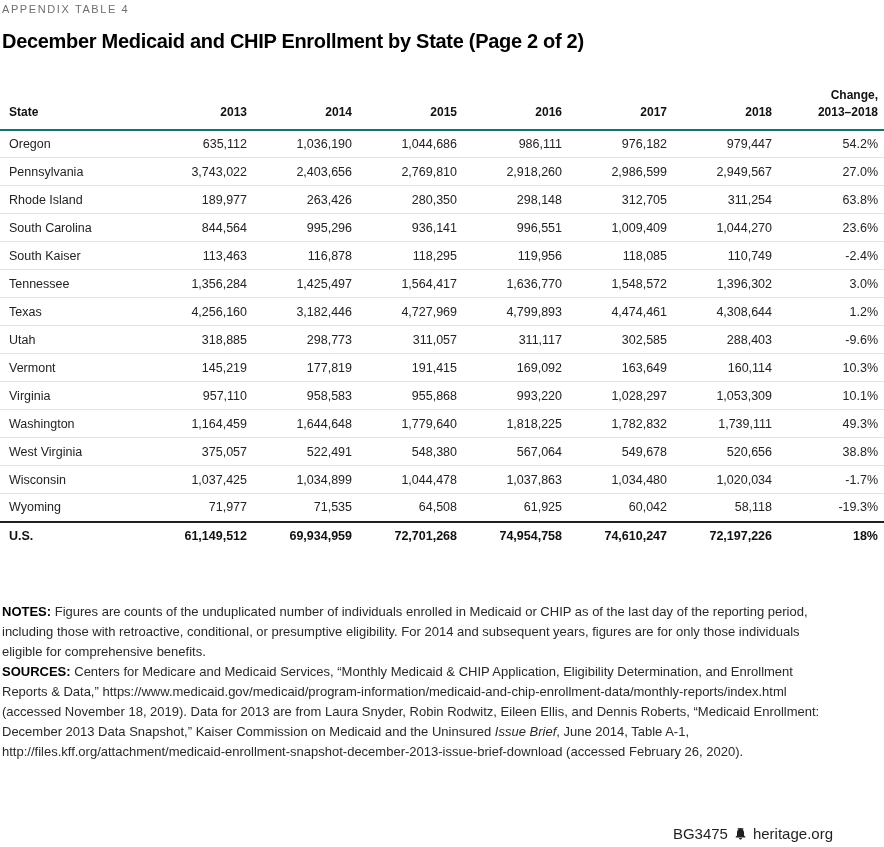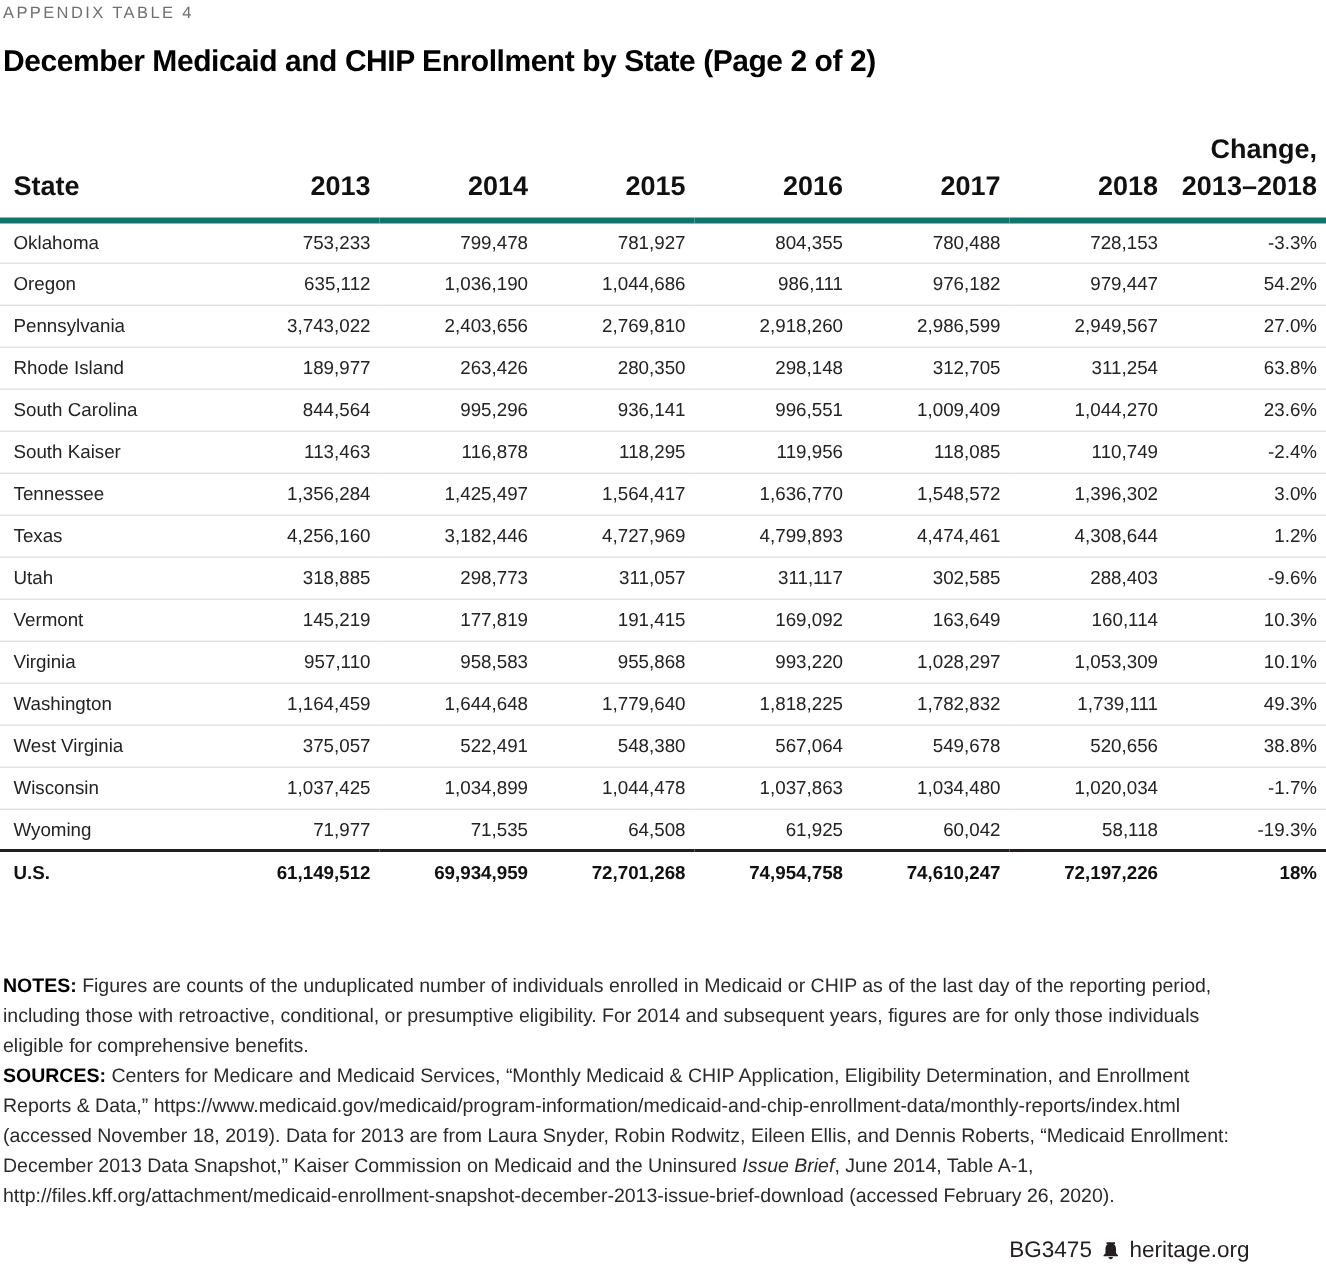--- a/index.html
+++ b/index.html
@@ -28,26 +28,26 @@
     letter-spacing: -0.3px;
   }
 
   table.data-table {
     width: 884px;
     border-collapse: collapse;
     table-layout: fixed;
     margin-top: 34px;
   }
   .data-table th {
-    font-size: 18px;
+    font-size: 12px;
     font-weight: 700;
     color: #111111;
     vertical-align: bottom;
     padding: 0 6px 8px 0;
-    border-bottom: 4px solid #0f766e;
+    border-bottom: 2px solid #0f766e;
     line-height: 1.4;
   }
   .data-table th.state-col { text-align: left; padding-left: 9px; }
   .data-table th.num-col { text-align: right; }
   .data-table td {
     font-size: 12.5px;
     height: 28px;
     padding: 0 6px 0 0;
     border-bottom: 1px solid #e3e3e3;
     color: #232323;
@@ -116,30 +116,20 @@
         <th class="num-col">2017</th>
         <th class="num-col">2018</th>
         <th class="num-col">
           <span>Change,</span><br>
           <span>2013–2018</span>
         </th>
       </tr>
     </thead>
     <tbody>
         <tr>
-          <td class="state">Oklahoma</td>
-          <td class="num">753,233</td>
-          <td class="num">799,478</td>
-          <td class="num">781,927</td>
-          <td class="num">804,355</td>
-          <td class="num">780,488</td>
-          <td class="num">728,153</td>
-          <td class="num">-3.3%</td>
-        </tr>
-        <tr>
           <td class="state">Oregon</td>
           <td class="num">635,112</td>
           <td class="num">1,036,190</td>
           <td class="num">1,044,686</td>
           <td class="num">986,111</td>
           <td class="num">976,182</td>
           <td class="num">979,447</td>
           <td class="num">54.2%</td>
         </tr>
         <tr>

